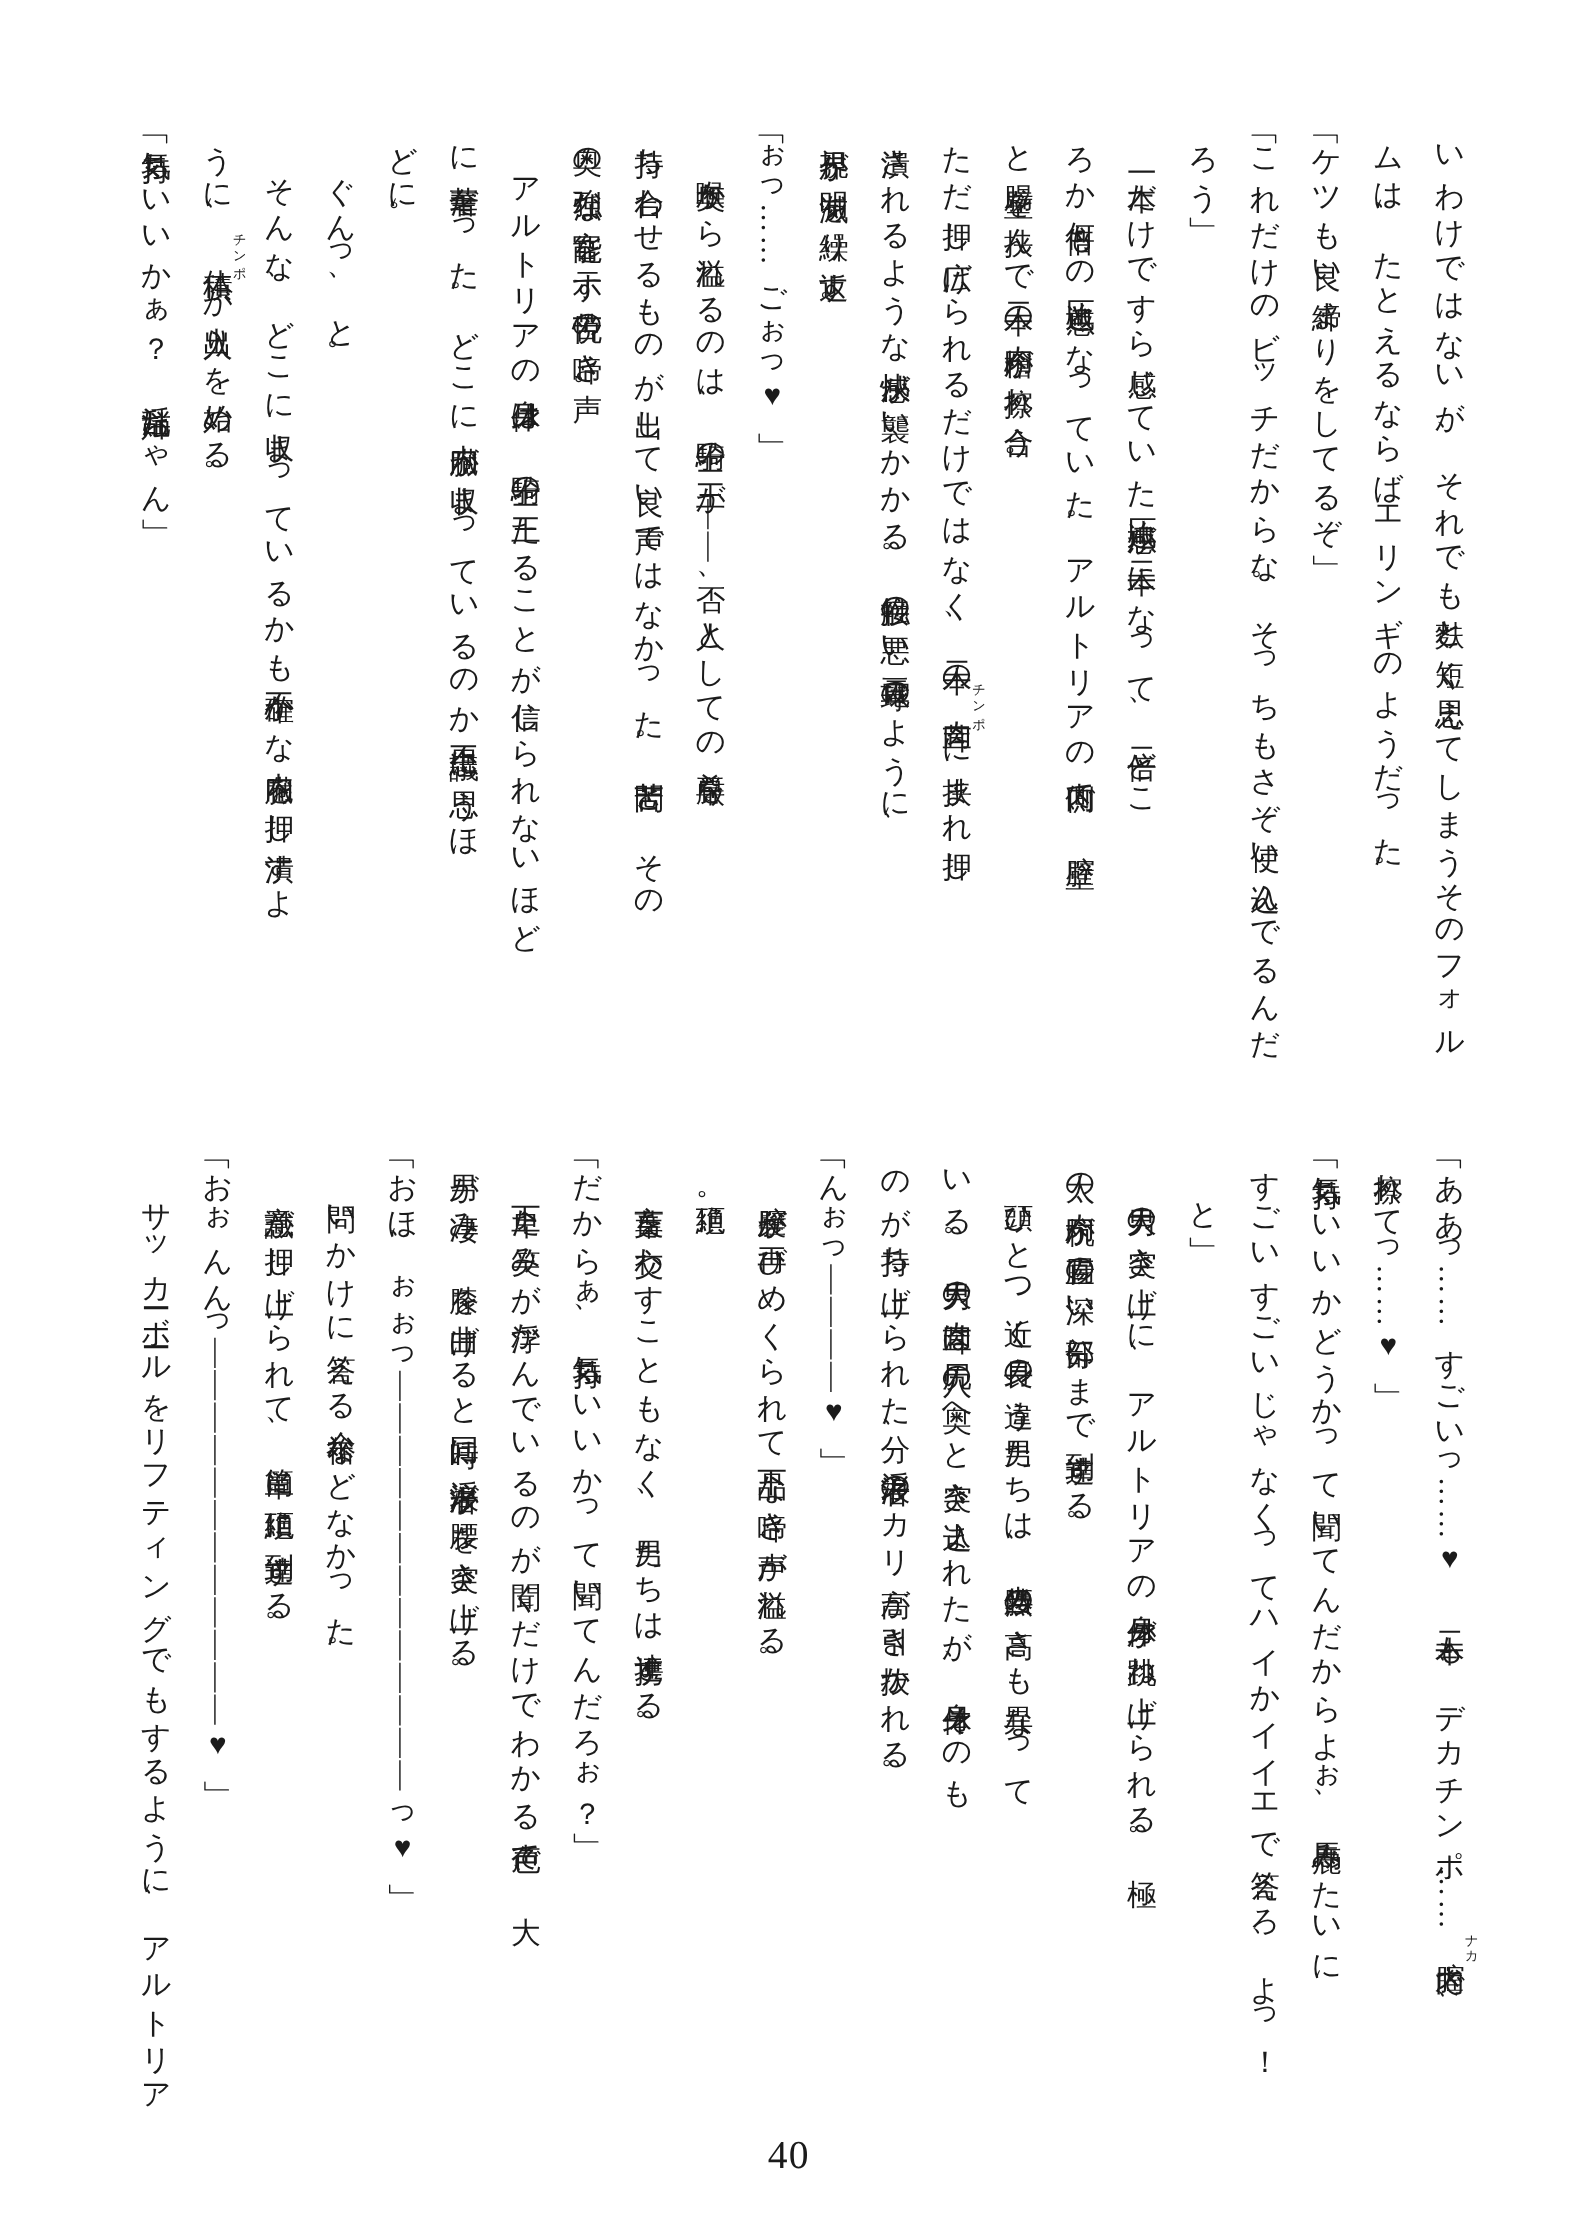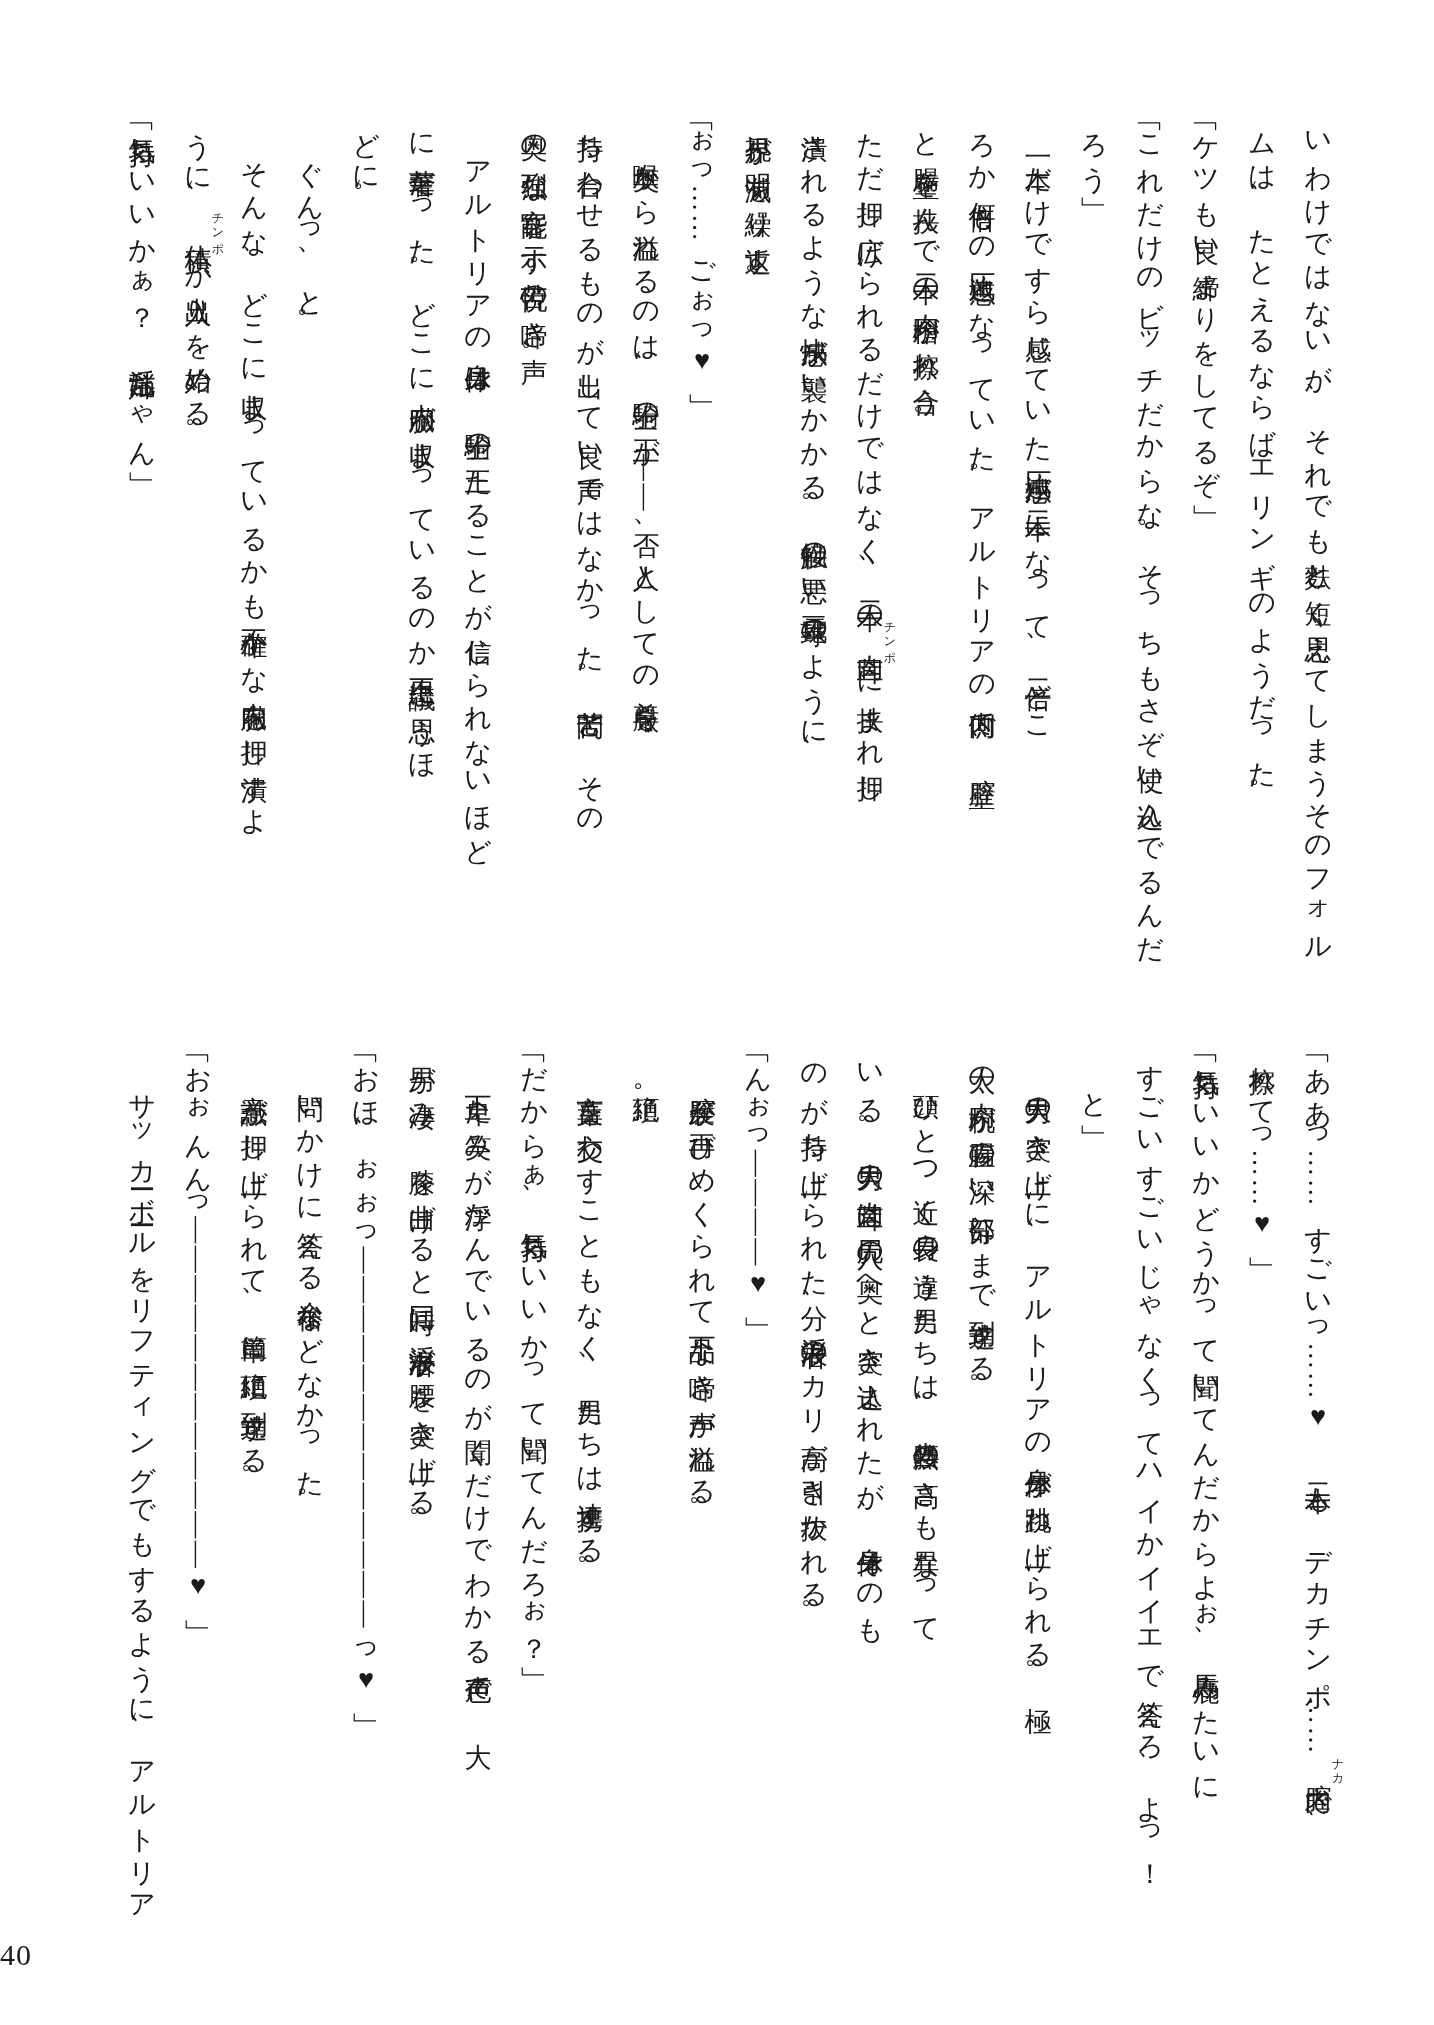--- a/index.html
+++ b/index.html
@@ -40,22 +40,22 @@
   }
   rt {
     font-size: 12px;
     letter-spacing: 1px;
   }
   .pagenum {
     position: absolute;
     left: 0;
     right: 0;
     top: 1938px;
-    text-align: left;
-    font-size: 30px;
+    text-align: center;
+    font-size: 36px;
     letter-spacing: 1px;
   }
 </style>
 </head>
 <body>
 
 <div class="page">
   <section class="trow upper">
       <div class="tcol">いわけではないが、それでも麩と短く思えてしまうそのフォル</div>
       <div class="tcol">ムは、たとえるならばエリンギのようだった。</div>

